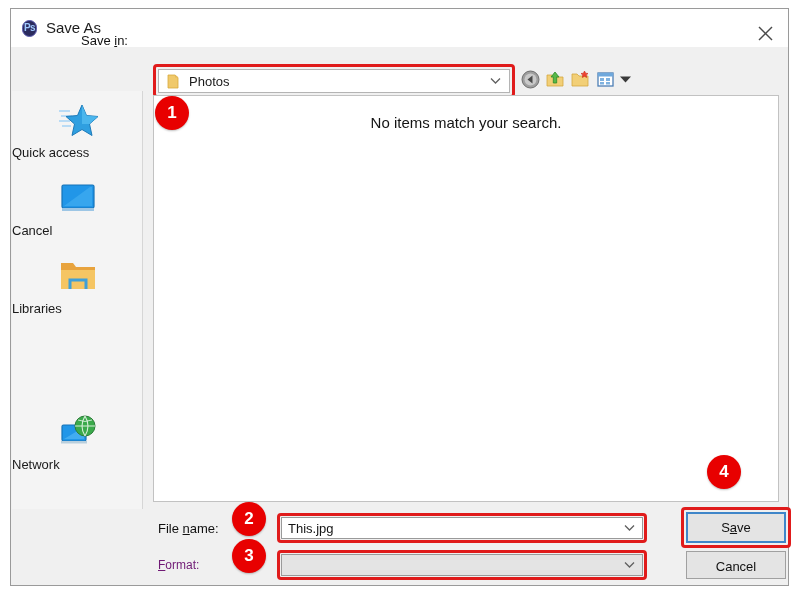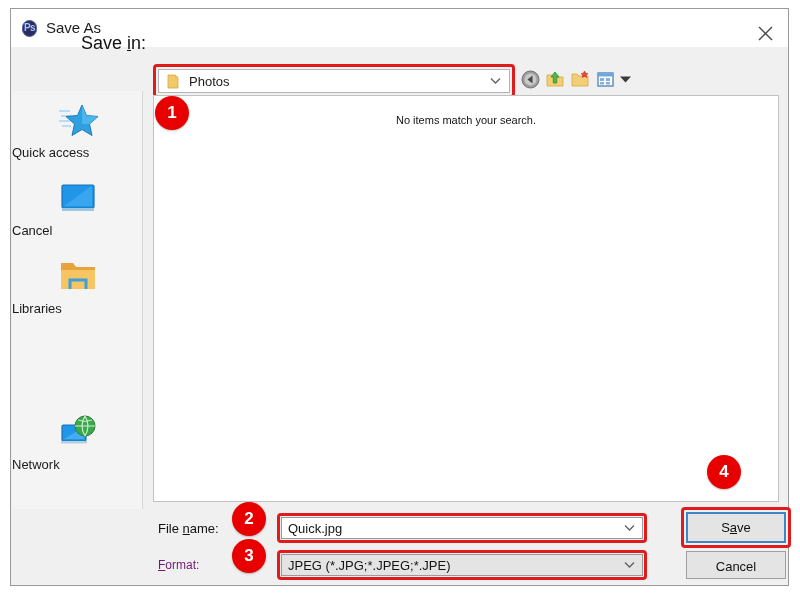--- a/index.html
+++ b/index.html
@@ -74,21 +74,21 @@
     cursor: pointer;
     background: transparent;
     border: none;
     padding: 0;
   }
   #close-button svg { display: block; margin: 12px auto 0 auto; }
   #savein-label {
     position: absolute;
     left: 70px;
     top: 24px;
-    font-size: 18px;
+    font-size: 13px;
     color: #111;
     white-space: nowrap;
   }
   .ul { text-decoration: underline; }
 
   
   .redbox {
     position: absolute;
     border: 3px solid #e01b1b;
     border-radius: 4px;
@@ -198,21 +198,21 @@
     border: 1px solid #c2c2c2;
     box-sizing: border-box;
     overflow: hidden;
   }
   #empty-message {
     position: absolute;
     left: 0;
     top: 18px;
     width: 100%;
     text-align: center;
-    font-size: 11px;
+    font-size: 15px;
     color: #141414;
   }
 
   
   #filename-label {
     position: absolute;
     left: 147px;
     top: 512px;
     font-size: 13px;
     color: #111;
@@ -447,29 +447,28 @@
   </div>
 
   <div id="file-list">
     <div id="empty-message">No items match your search.</div>
   </div>
 
   <div id="filename-label">File&nbsp;<span class="ul">n</span>ame:</div>
   <div id="format-label"><span class="ul">F</span>ormat:</div>
 
   <div id="filename-combo">
-    <span id="filename-value">Quick.jpg</span>
+    <span id="filename-value">This.jpg</span>
     <svg class="combo-chevron" width="11" height="8" viewBox="0 0 11 8">
       <path d="M1 1.5 L5.5 6 L10 1.5" fill="none" stroke="#606060" stroke-width="1.3"></path>
     </svg>
   </div>
   <div class="redbox" id="filename-redbox"></div>
 
   <div id="format-combo">
-    <span id="format-value">JPEG (*.JPG;*.JPEG;*.JPE)</span>
     <svg class="combo-chevron" width="11" height="8" viewBox="0 0 11 8">
       <path d="M1 1.5 L5.5 6 L10 1.5" fill="none" stroke="#606060" stroke-width="1.3"></path>
     </svg>
   </div>
   <div class="redbox" id="format-redbox"></div>
 
   <button id="save-button">S<span class="ul">a</span>ve</button>
   <div class="redbox" id="save-redbox"></div>
 
   <button id="cancel-button">Cancel</button>

